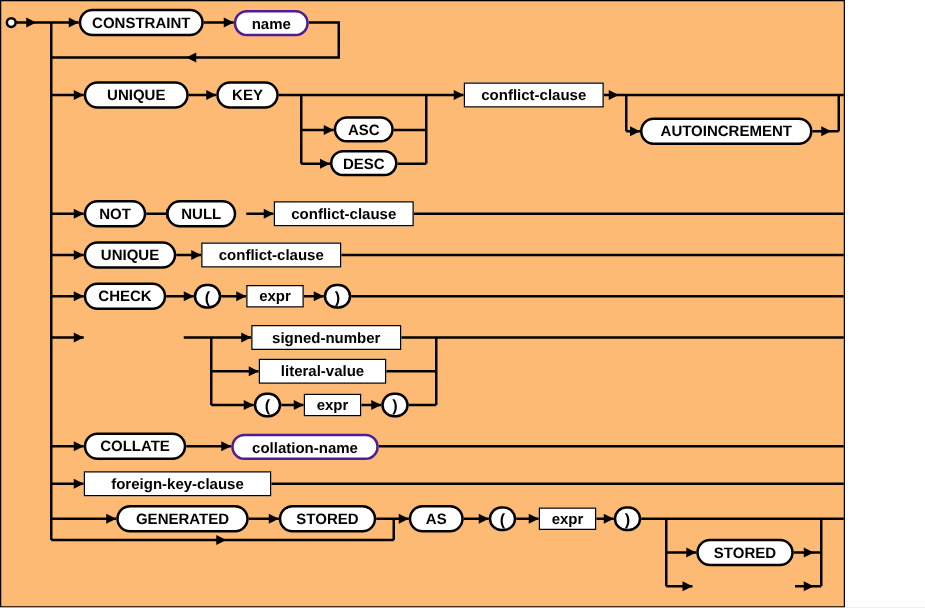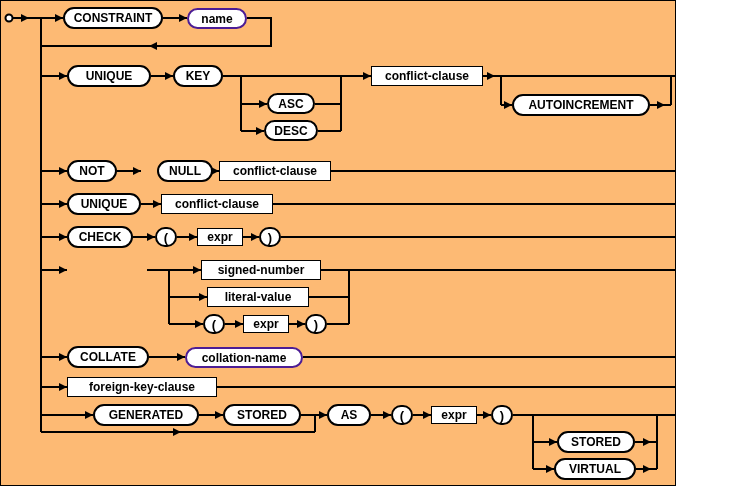--- a/index.html
+++ b/index.html
@@ -115,21 +115,21 @@
   <div class="node oval" style="left:186px;top:7px;width:60px;height:21px">name</div>
 
   <div class="node kw" style="left:66px;top:64px;width:84px;height:22px">UNIQUE</div>
   <div class="node kw" style="left:172px;top:64px;width:50px;height:22px">KEY</div>
   <div class="node kw" style="left:266px;top:92px;width:48px;height:21px">ASC</div>
   <div class="node kw" style="left:263px;top:119px;width:54px;height:21px">DESC</div>
   <div class="node nt" style="left:370px;top:65px;width:112px;height:20px">conflict-clause</div>
   <div class="node kw" style="left:511px;top:93px;width:138px;height:22px">AUTOINCREMENT</div>
 
   <div class="node kw" style="left:66px;top:159px;width:50px;height:22px">NOT</div>
-  <div class="node kw" style="left:156px;top:159px;width:56px;height:22px">NULL</div>
+  <div class="node kw" style="left:132px;top:159px;width:56px;height:22px">NULL</div>
   <div class="node nt" style="left:218px;top:160px;width:112px;height:20px">conflict-clause</div>
 
   <div class="node kw" style="left:66px;top:192px;width:74px;height:22px">UNIQUE</div>
   <div class="node nt" style="left:160px;top:193px;width:112px;height:20px">conflict-clause</div>
 
   <div class="node kw" style="left:66px;top:225px;width:66px;height:22px">CHECK</div>
   <div class="node paren" style="left:154px;top:226px;width:22px;height:20px">(</div>
   <div class="node nt" style="left:196px;top:227px;width:46px;height:18px">expr</div>
   <div class="node paren" style="left:258px;top:226px;width:22px;height:20px">)</div>
 
@@ -144,15 +144,14 @@
 
   <div class="node nt" style="left:66px;top:376px;width:150px;height:20px">foreign-key-clause</div>
 
   <div class="node kw" style="left:92px;top:403px;width:106px;height:22px">GENERATED</div>
   <div class="node kw" style="left:222px;top:403px;width:78px;height:22px">STORED</div>
   <div class="node kw" style="left:326px;top:403px;width:44px;height:22px">AS</div>
   <div class="node paren" style="left:390px;top:404px;width:22px;height:20px">(</div>
   <div class="node nt" style="left:430px;top:405px;width:46px;height:18px">expr</div>
   <div class="node paren" style="left:490px;top:404px;width:22px;height:20px">)</div>
   <div class="node kw" style="left:556px;top:430px;width:78px;height:22px">STORED</div>
-  <div class="node kw" style="left:553px;top:457px;width:82px;height:22px">VIRTUAL</div>
 
 </div>
 
 </body></html>

